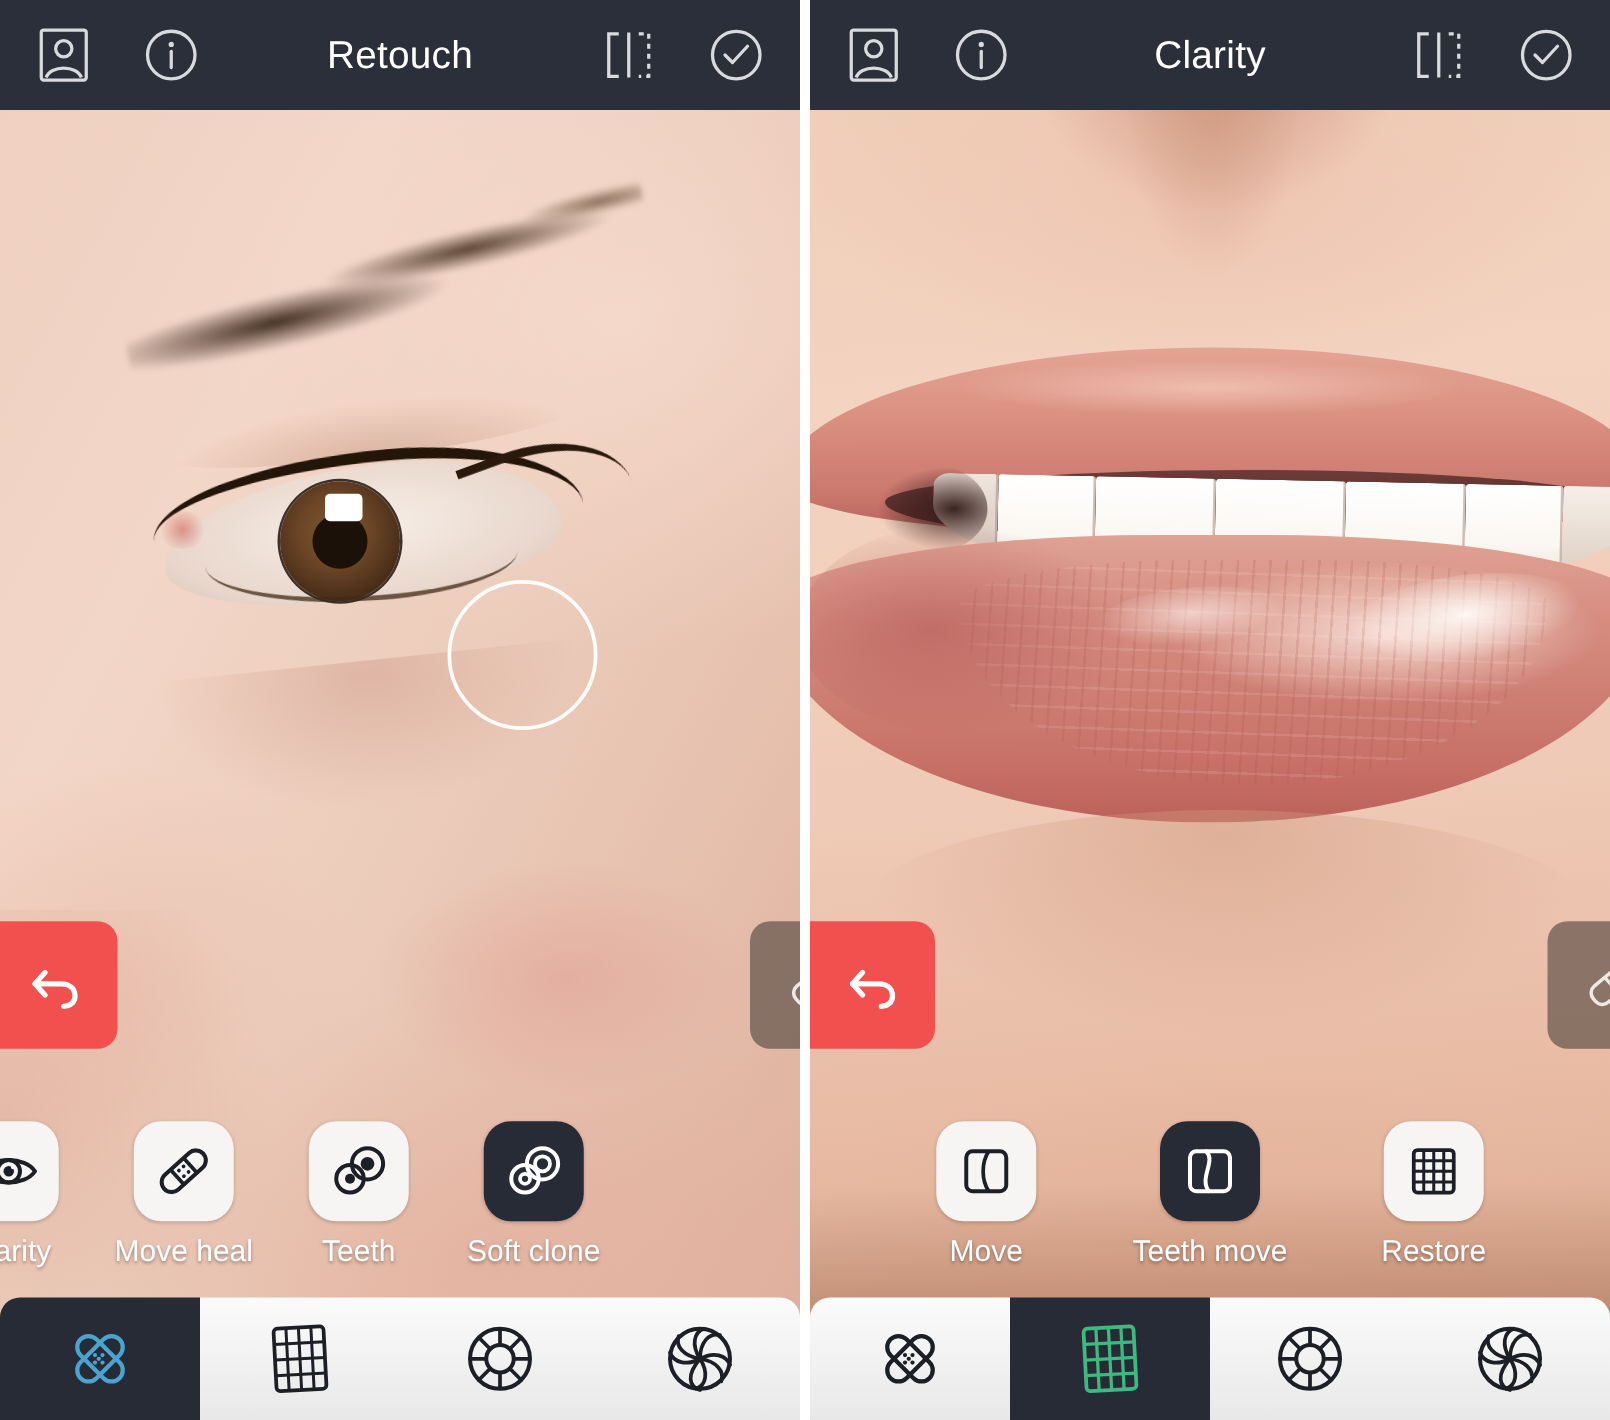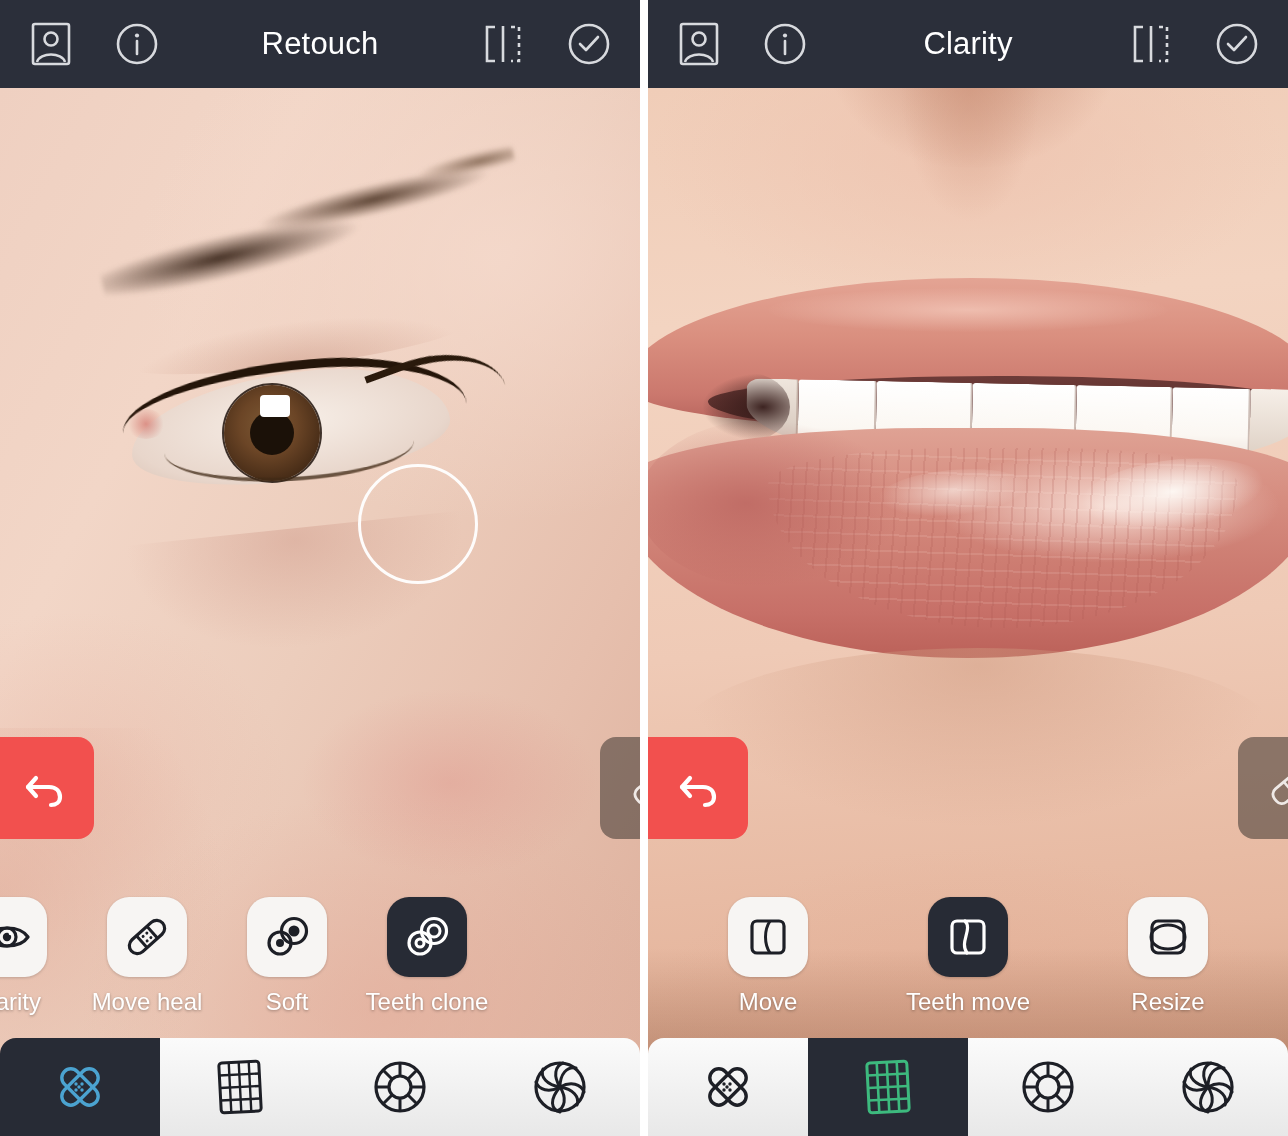--- a/index.html
+++ b/index.html
@@ -311,21 +311,21 @@
 
   
   .tools {
     position: absolute;
     bottom: 120px; left: 0; right: 0;
     display: flex;
     align-items: flex-end;
     z-index: 30;
   }
   .tools.left-tools { padding-left: 0px; }
-  .tools.right-tools { justify-content: center; gap: 60px; }
+  .tools.right-tools { justify-content: center; gap: 39px; }
   .tool {
     width: 140px;
     display: flex; flex-direction: column; align-items: center;
   }
   .tool.clipped { margin-left: -63px; }
   .tool.clipped-r { margin-right: -63px; }
   .tool-tile {
     width: 80px; height: 80px;
     border-radius: 22px;
     background: #f7f5f3;
@@ -474,33 +474,33 @@
 
       <div class="tool">
         <div class="tool-tile">
           <svg width="50" height="50" viewBox="0 0 50 50">
             <circle cx="18" cy="31" r="11" fill="none" stroke="#1d1f26" stroke-width="3.2"></circle>
             <circle cx="32" cy="19" r="12.5" fill="none" stroke="#1d1f26" stroke-width="3.2"></circle>
             <circle cx="18" cy="31" r="4" fill="#1d1f26"></circle>
             <circle cx="32" cy="19" r="5.5" fill="#1d1f26"></circle>
           </svg>
         </div>
-        <div class="tool-label">Soft</div>
+        <div class="tool-label">Teeth</div>
       </div>
 
       <div class="tool">
         <div class="tool-tile active">
           <svg width="50" height="50" viewBox="0 0 50 50">
             <circle cx="18" cy="31" r="11" fill="none" stroke="#ffffff" stroke-width="3.2"></circle>
             <circle cx="32" cy="19" r="12.5" fill="none" stroke="#ffffff" stroke-width="3.2"></circle>
             <circle cx="18" cy="31" r="4" fill="none" stroke="#ffffff" stroke-width="3"></circle>
             <circle cx="32" cy="19" r="6" fill="none" stroke="#ffffff" stroke-width="3"></circle>
           </svg>
         </div>
-        <div class="tool-label">Teeth clone</div>
+        <div class="tool-label">Soft clone</div>
       </div>
 
 
     </div>
 
     <div class="bottomnav">
       <div class="nav-item first active">
         <svg width="60" height="60" viewBox="0 0 60 60">
           <g stroke="#4ba3d0" stroke-width="3.4" fill="none">
             <rect x="8" y="21" width="44" height="18" rx="9" transform="rotate(-45 30 30)"></rect>
@@ -653,30 +653,31 @@
       <div class="tool">
         <div class="tool-tile active">
           <svg width="50" height="50" viewBox="0 0 50 50">
             <rect x="9" y="9" width="32" height="32" rx="5" fill="none" stroke="#ffffff" stroke-width="3.2"></rect>
             <path d="M22 9 C30 17 16 30 24 41" fill="none" stroke="#ffffff" stroke-width="3.2" stroke-linecap="round"></path>
           </svg>
         </div>
         <div class="tool-label">Teeth move</div>
       </div>
 
+
       <div class="tool">
         <div class="tool-tile">
           <svg width="50" height="50" viewBox="0 0 50 50">
-            <rect x="9" y="9" width="32" height="32" rx="6" fill="none" stroke="#1d1f26" stroke-width="3.2"></rect>
-            <ellipse cx="25" cy="25" rx="17" ry="12" fill="none" stroke="#1d1f26" stroke-width="3"></ellipse>
-          </svg>
-        </div>
-        <div class="tool-label">Resize</div>
-      </div>
-
+            <rect x="9" y="8" width="32" height="34" rx="3" fill="none" stroke="#1d1f26" stroke-width="3"></rect>
+            <path d="M17 8 L17 42 M25 8 L25 42 M33 8 L33 42" stroke="#1d1f26" stroke-width="2.4"></path>
+            <path d="M9 16.5 L41 16.5 M9 25 L41 25 M9 33.5 L41 33.5" stroke="#1d1f26" stroke-width="2.4"></path>
+          </svg>
+        </div>
+        <div class="tool-label">Restore</div>
+      </div>
 
     </div>
 
     <div class="bottomnav">
       <div class="nav-item first">
         <svg width="60" height="60" viewBox="0 0 60 60">
           <g stroke="#1d1f26" stroke-width="3.4" fill="none">
             <rect x="8" y="21" width="44" height="18" rx="9" transform="rotate(-45 30 30)"></rect>
             <rect x="8" y="21" width="44" height="18" rx="9" transform="rotate(45 30 30)"></rect>
           </g>

